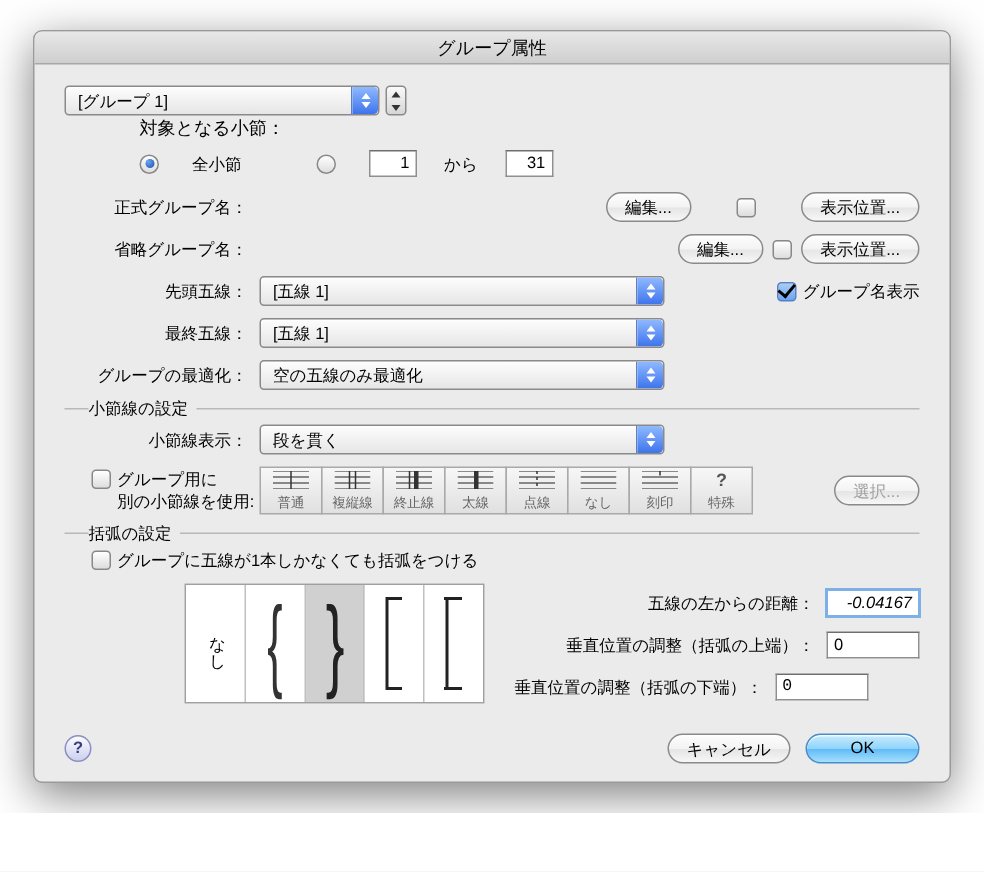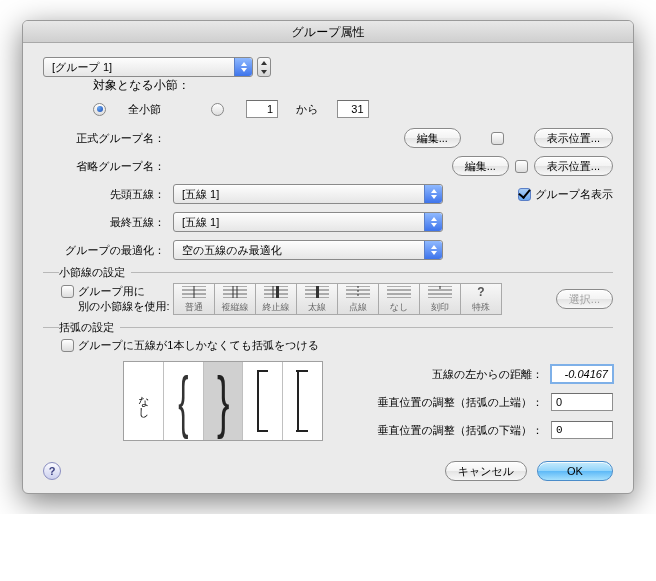--- a/index.html
+++ b/index.html
@@ -238,20 +238,27 @@
     <div class="row" style="margin-top:8px;">
       <div class="label-right" style="width:130px;">グループの最適化：</div>
       <div class="popup" style="width:270px;">
         <span>空の五線のみ最適化</span>
         <span class="arrows"></span>
       </div>
     </div>
 
     <div class="fieldset">
       <span class="fieldset-label">小節線の設定</span>
+      <div class="row">
+        <div class="label-right" style="width:130px;">小節線表示：</div>
+        <div class="popup" style="width:270px;">
+          <span>段を貫く</span>
+          <span class="arrows"></span>
+        </div>
+      </div>
       <div class="row" style="align-items:center;">
         <div style="width:130px;text-align:left;padding-left:18px;">
           <div style="display:flex;align-items:flex-start;">
             <span class="checkbox" style="margin-top:1px;"></span>
             <span>
               <span>グループ用に</span><br>
               <span>別の小節線を使用:</span>
             </span>
           </div>
         </div>
@@ -383,21 +390,21 @@
         </div>
         <div style="flex:1;">
           <div class="row" style="justify-content:flex-end;margin-bottom:10px;margin-top:4px;">
             <span class="label-right">五線の左からの距離：</span>
             <span class="textfield focus" style="width:62px;justify-content:flex-end;">-0.04167</span>
           </div>
           <div class="row" style="justify-content:flex-end;margin-bottom:10px;">
             <span class="label-right">垂直位置の調整（括弧の上端）：</span>
             <span class="textfield" style="width:62px;">0</span>
           </div>
-          <div class="row" style="justify-content:flex-end;font-family:Liberation Mono, monospace;">
+          <div class="row" style="font-family:Liberation Mono, monospace;">
             <span class="label-right">垂直位置の調整（括弧の下端）：</span>
             <span class="textfield" style="width:62px;">0</span>
           </div>
         </div>
       </div>
     </div>
 
     <div class="footer">
       <div class="help">?</div>
       <div style="flex:1;"></div>

